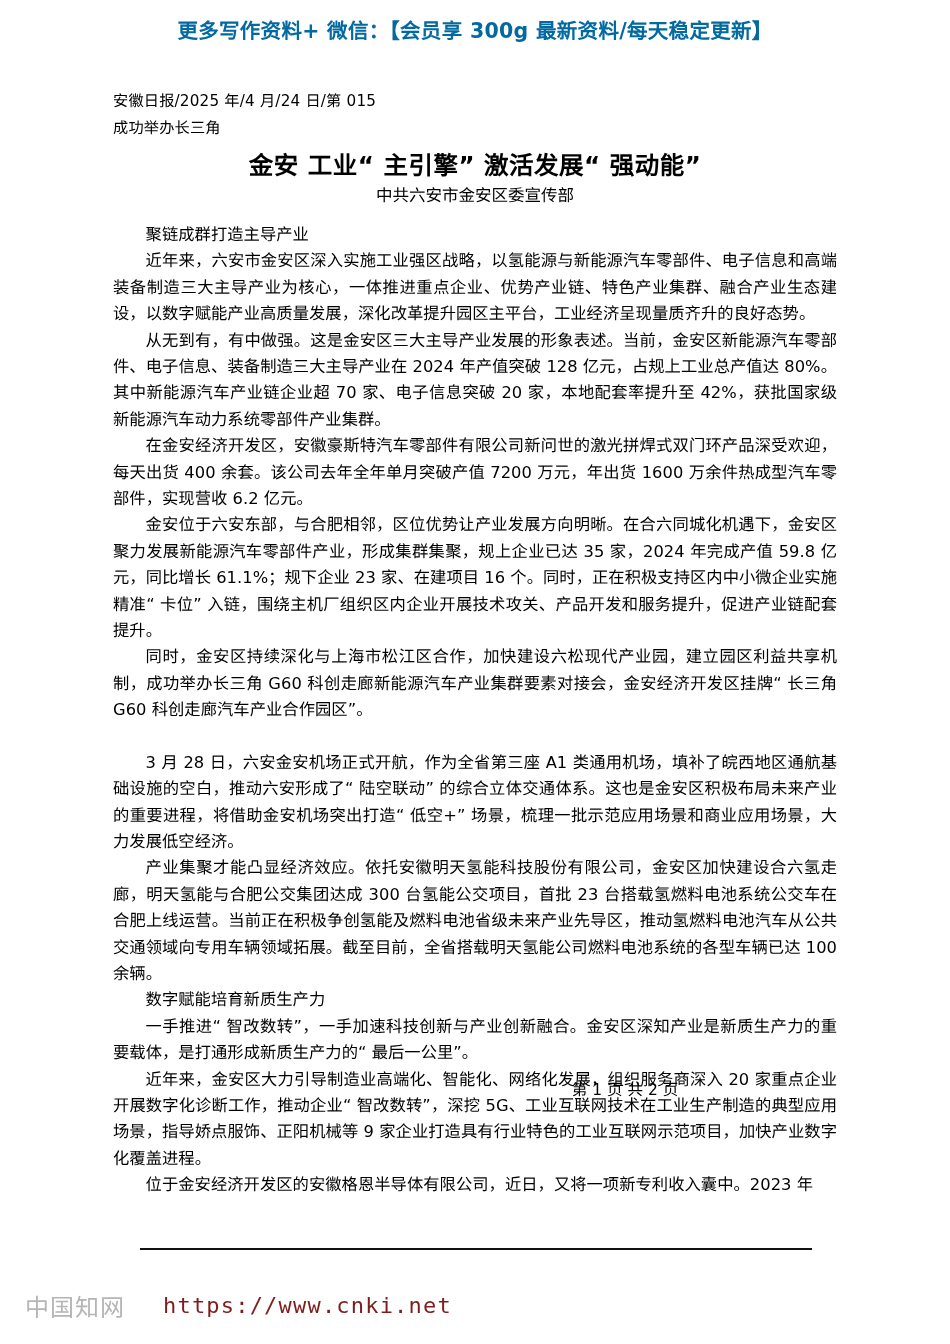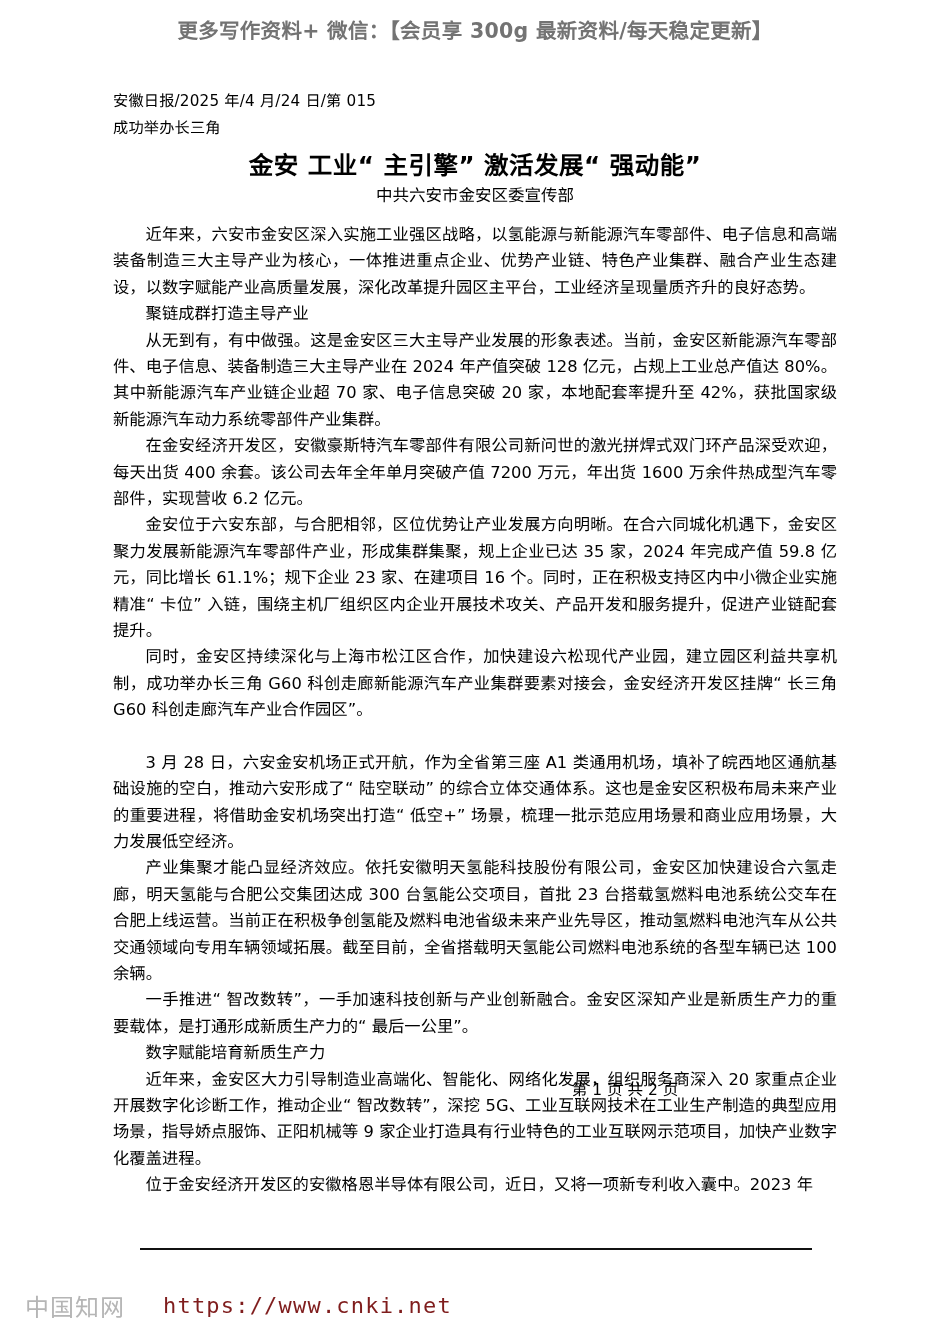--- a/index.html
+++ b/index.html
@@ -136,44 +136,44 @@
   .cnki-url {
     font-family: "DejaVu Sans Mono", "Liberation Mono", monospace;
     font-size: 22px;
     letter-spacing: 1.2px;
     color: #7f1d1d;
   }
 </style>
 </head>
 <body>
 
-<div class="promo-banner" style="color: #737373;">更多写作资料+ 微信：【会员享 300g 最新资料/每天稳定更新】</div>
+<div class="promo-banner" style="color: #0369a1;">更多写作资料+ 微信：【会员享 300g 最新资料/每天稳定更新】</div>
 
 <div class="page">
 
   <div class="doc-body">
 
     <div class="source-line">安徽日报/2025 年/4 月/24 日/第 015</div>
     <div class="source-line">成功举办长三角</div>
 
     <h1 class="doc-title">金安  工业“ 主引擎” 激活发展“ 强动能”</h1>
 
     <div class="doc-byline">中共六安市金安区委宣传部</div>
 
     <div class="article">
+      <p class="para subhead">聚链成群打造主导产业</p>
       <p class="para">近年来，六安市金安区深入实施工业强区战略，以氢能源与新能源汽车零部件、电子信息和高端装备制造三大主导产业为核心，一体推进重点企业、优势产业链、特色产业集群、融合产业生态建设，以数字赋能产业高质量发展，深化改革提升园区主平台，工业经济呈现量质齐升的良好态势。</p>
-      <p class="para subhead">聚链成群打造主导产业</p>
       <p class="para">从无到有，有中做强。这是金安区三大主导产业发展的形象表述。当前，金安区新能源汽车零部件、电子信息、装备制造三大主导产业在 2024 年产值突破 128 亿元，占规上工业总产值达 80%。其中新能源汽车产业链企业超 70 家、电子信息突破 20 家，本地配套率提升至 42%，获批国家级新能源汽车动力系统零部件产业集群。</p>
       <p class="para">在金安经济开发区，安徽豪斯特汽车零部件有限公司新问世的激光拼焊式双门环产品深受欢迎，每天出货 400 余套。该公司去年全年单月突破产值 7200 万元，年出货 1600 万余件热成型汽车零部件，实现营收 6.2 亿元。</p>
       <p class="para">金安位于六安东部，与合肥相邻，区位优势让产业发展方向明晰。在合六同城化机遇下，金安区聚力发展新能源汽车零部件产业，形成集群集聚，规上企业已达 35 家，2024 年完成产值 59.8 亿元，同比增长 61.1%；规下企业 23 家、在建项目 16 个。同时，正在积极支持区内中小微企业实施精准“ 卡位” 入链，围绕主机厂组织区内企业开展技术攻关、产品开发和服务提升，促进产业链配套提升。</p>
       <p class="para">同时，金安区持续深化与上海市松江区合作，加快建设六松现代产业园，建立园区利益共享机制，成功举办长三角 G60 科创走廊新能源汽车产业集群要素对接会，金安经济开发区挂牌“ 长三角 G60 科创走廊汽车产业合作园区”。</p>
       <p class="para spaced-before">3 月 28 日，六安金安机场正式开航，作为全省第三座 A1 类通用机场，填补了皖西地区通航基础设施的空白，推动六安形成了“ 陆空联动” 的综合立体交通体系。这也是金安区积极布局未来产业的重要进程，将借助金安机场突出打造“ 低空+” 场景，梳理一批示范应用场景和商业应用场景，大力发展低空经济。</p>
       <p class="para">产业集聚才能凸显经济效应。依托安徽明天氢能科技股份有限公司，金安区加快建设合六氢走廊，明天氢能与合肥公交集团达成 300 台氢能公交项目，首批 23 台搭载氢燃料电池系统公交车在合肥上线运营。当前正在积极争创氢能及燃料电池省级未来产业先导区，推动氢燃料电池汽车从公共交通领域向专用车辆领域拓展。截至目前，全省搭载明天氢能公司燃料电池系统的各型车辆已达 100 余辆。</p>
+      <p class="para subhead">数字赋能培育新质生产力</p>
       <p class="para">一手推进“ 智改数转”，一手加速科技创新与产业创新融合。金安区深知产业是新质生产力的重要载体，是打通形成新质生产力的“ 最后一公里”。</p>
-      <p class="para subhead">数字赋能培育新质生产力</p>
       <p class="para">近年来，金安区大力引导制造业高端化、智能化、网络化发展，组织服务商深入 20 家重点企业开展数字化诊断工作，推动企业“ 智改数转”，深挖 5G、工业互联网技术在工业生产制造的典型应用场景，指导娇点服饰、正阳机械等 9 家企业打造具有行业特色的工业互联网示范项目，加快产业数字化覆盖进程。</p>
       <p class="para">位于金安经济开发区的安徽格恩半导体有限公司，近日，又将一项新专利收入囊中。2023 年</p>
     </div>
 
   </div>
 
   <div class="page-number">第 1 页 共 2 页</div>
 
 </div>
 

